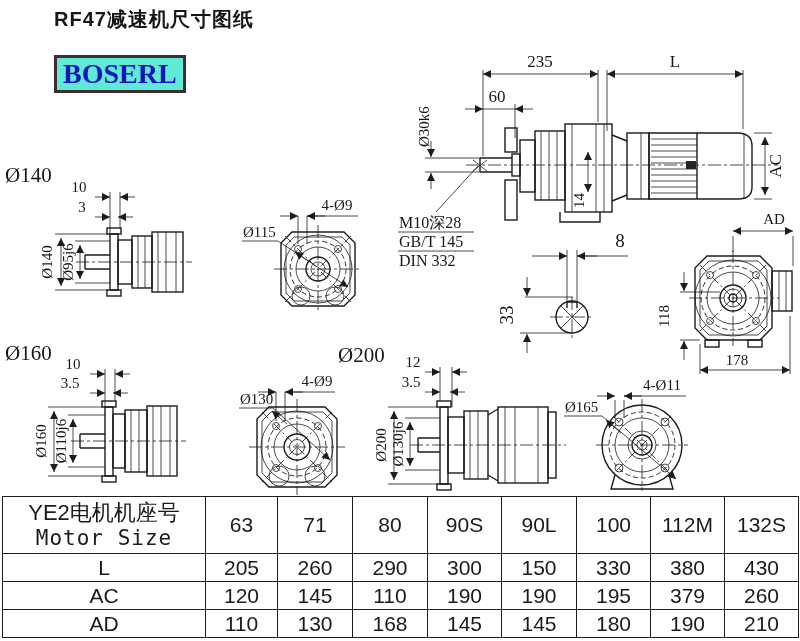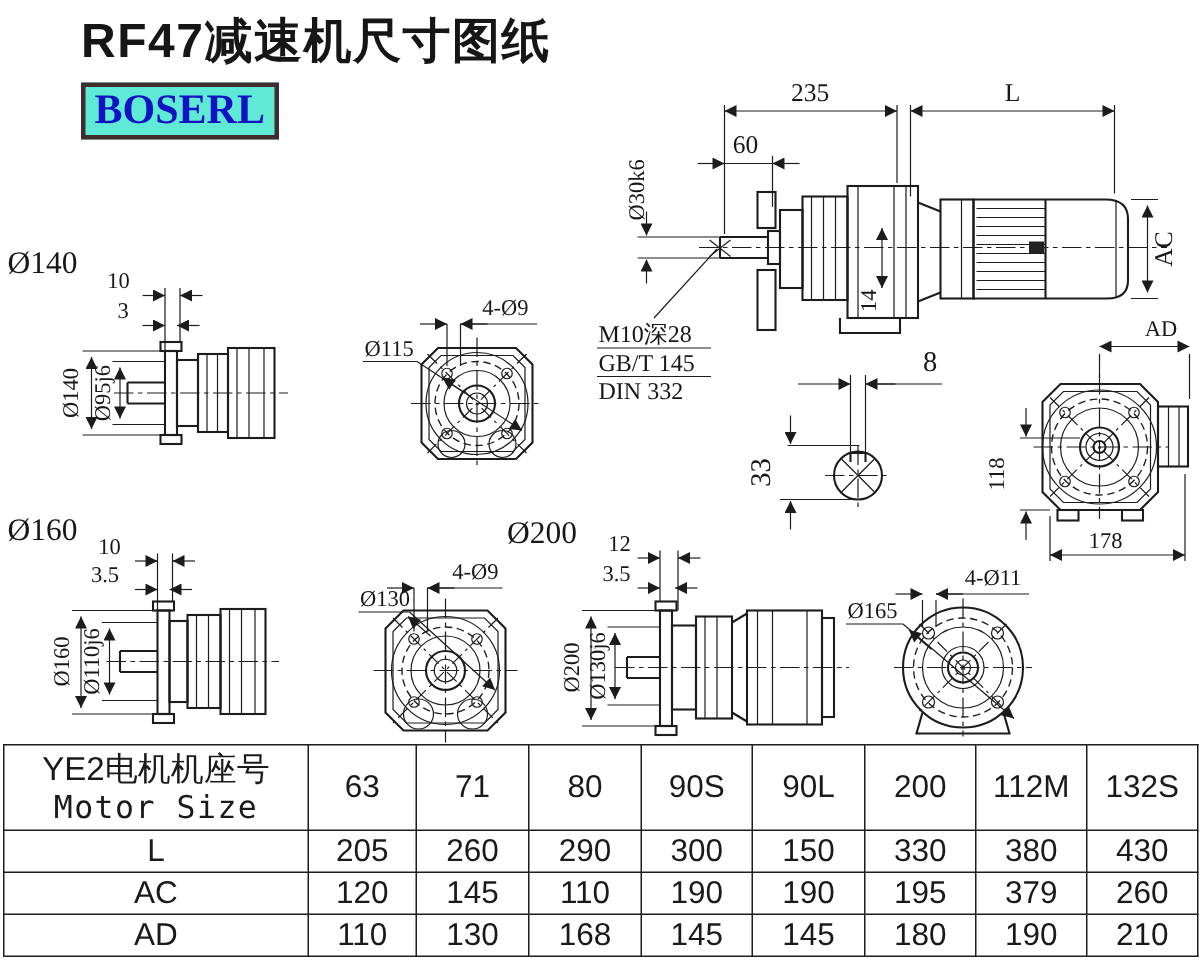--- a/index.html
+++ b/index.html
@@ -1,18 +1,18 @@
 <!DOCTYPE html>
 <html><head>
 <meta charset="utf-8">
 <style>
   html,body{margin:0;padding:0;background:#fff;}
   body{width:800px;height:641px;position:relative;font-family:"Liberation Sans",sans-serif;overflow:hidden;}
   #art{position:absolute;left:0;top:0;}
-  #title{position:absolute;left:54px;top:6px;font-size:32px;font-weight:bold;color:#161616;letter-spacing:1px;font-family:"Liberation Sans",sans-serif;}
+  #title{position:absolute;left:54px;top:6px;font-size:20px;font-weight:bold;color:#161616;letter-spacing:1px;font-family:"Liberation Sans",sans-serif;}
   #logo{position:absolute;left:54px;top:55px;border:3px solid #402c2c;padding:0px 6px;color:#1113c2;font-family:"Liberation Serif",serif;font-weight:bold;font-size:28px;line-height:1.15;background:#5eead4;}
   #tblwrap{position:absolute;left:2px;top:496px;width:796px;}
   table{border-collapse:collapse;table-layout:fixed;width:796px;}
   td{border:1.7px solid #1d1d1d;text-align:center;vertical-align:middle;color:#1a1a1a;padding:0;overflow:hidden;}
   tr.hdr td{height:56px;font-size:21px;}
   tr.row td{height:27px;font-size:21px;}
   .hcn{font-size:22px;line-height:1.2;}
   .hen{font-size:21px;font-family:"DejaVu Sans Mono",monospace;letter-spacing:1px;line-height:1.1;}
   svg text{font-family:"Liberation Serif",serif;fill:#171717;}
   .s{stroke:#1c1c1c;stroke-width:1.4;fill:none;stroke-linejoin:miter;}
@@ -344,21 +344,21 @@
         <tr class="hdr">
       <td>
         <div class="hcn">YE2电机机座号</div>
         <div class="hen">Motor Size</div>
       </td>
       <td>63</td>
       <td>71</td>
       <td>80</td>
       <td>90S</td>
       <td>90L</td>
-      <td>200</td>
+      <td>100</td>
       <td>112M</td>
       <td>132S</td>
     </tr>
     <tr class="row">
       <td>L</td>
       <td>205</td>
       <td>260</td>
       <td>290</td>
       <td>300</td>
       <td>150</td>

